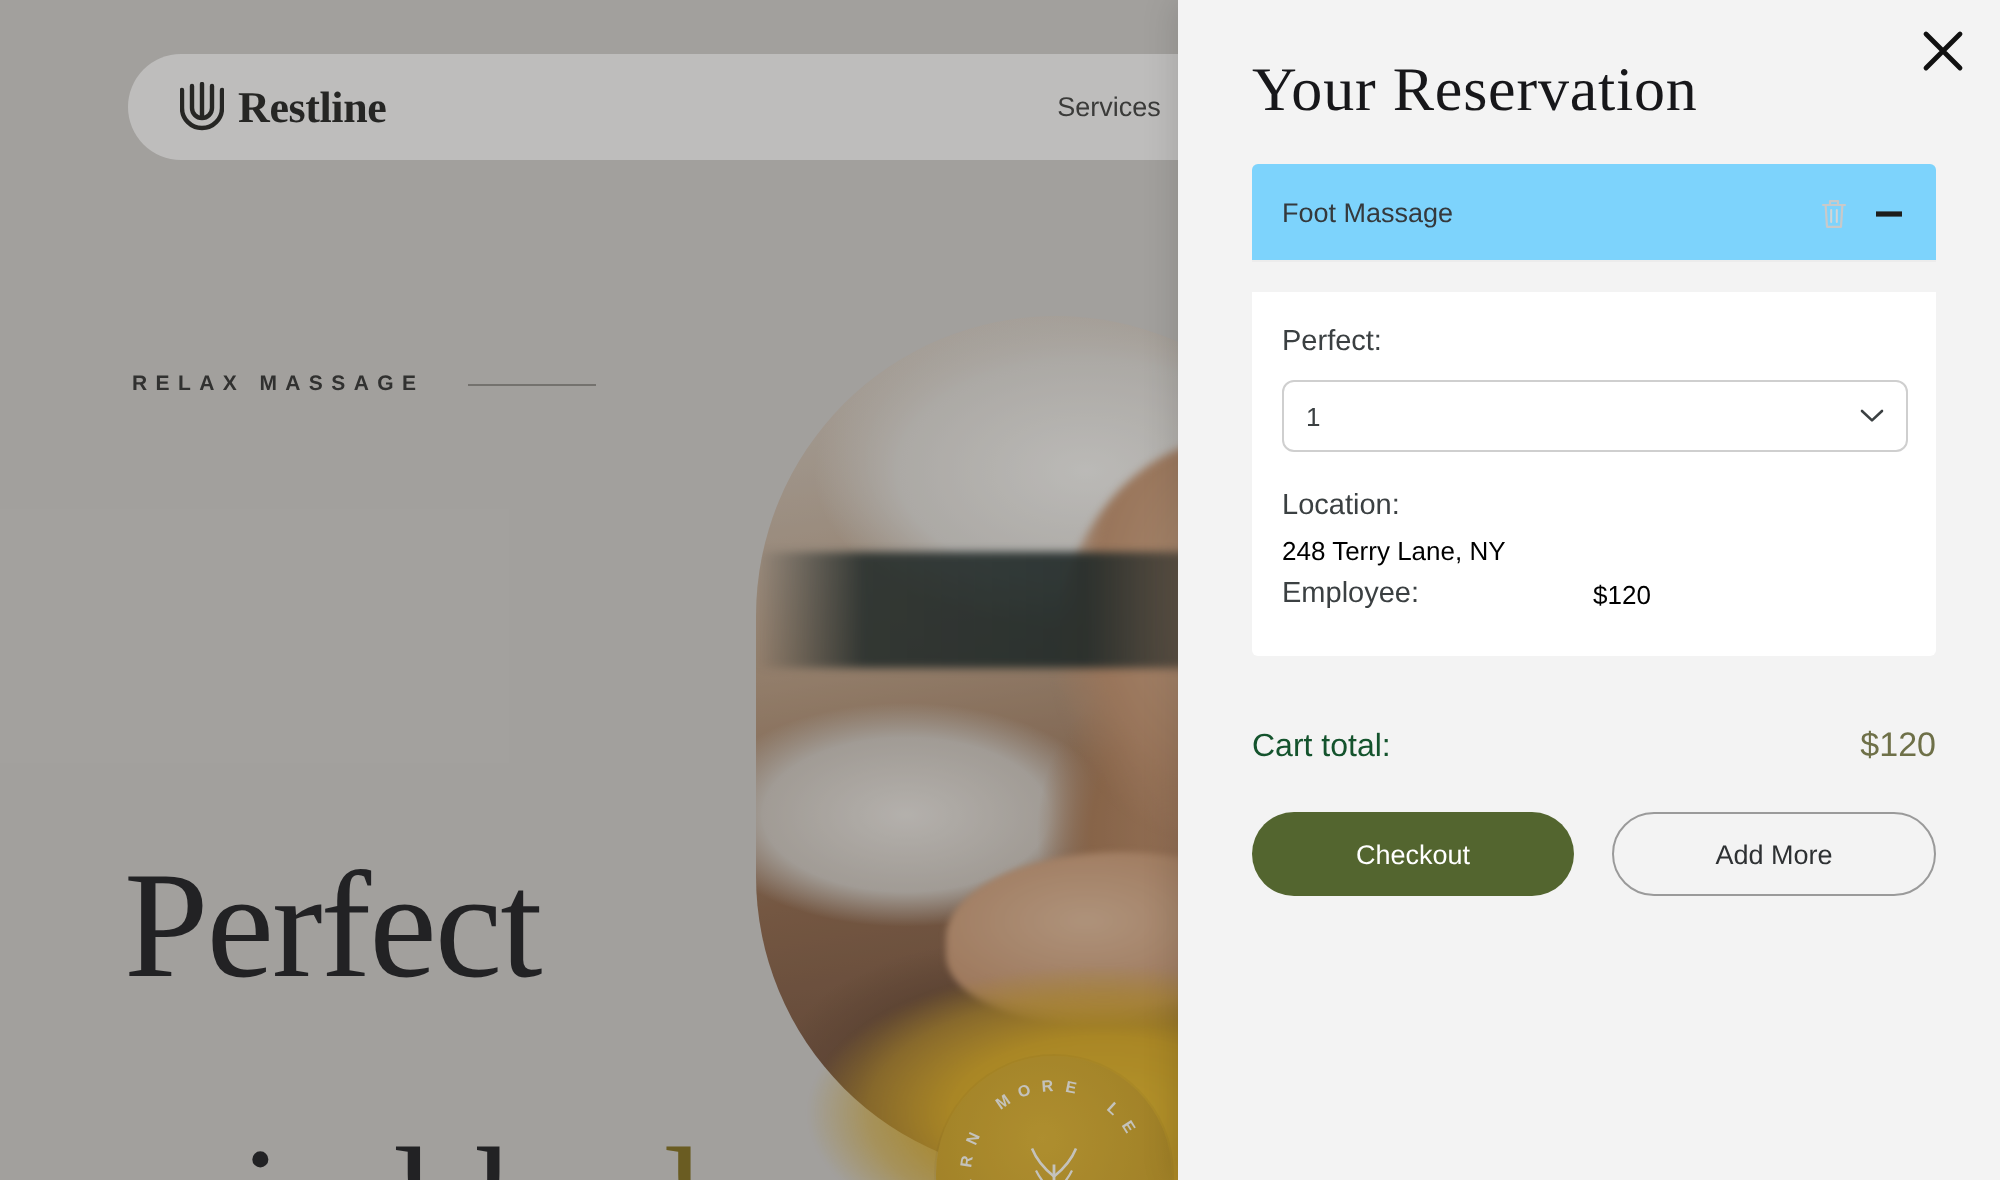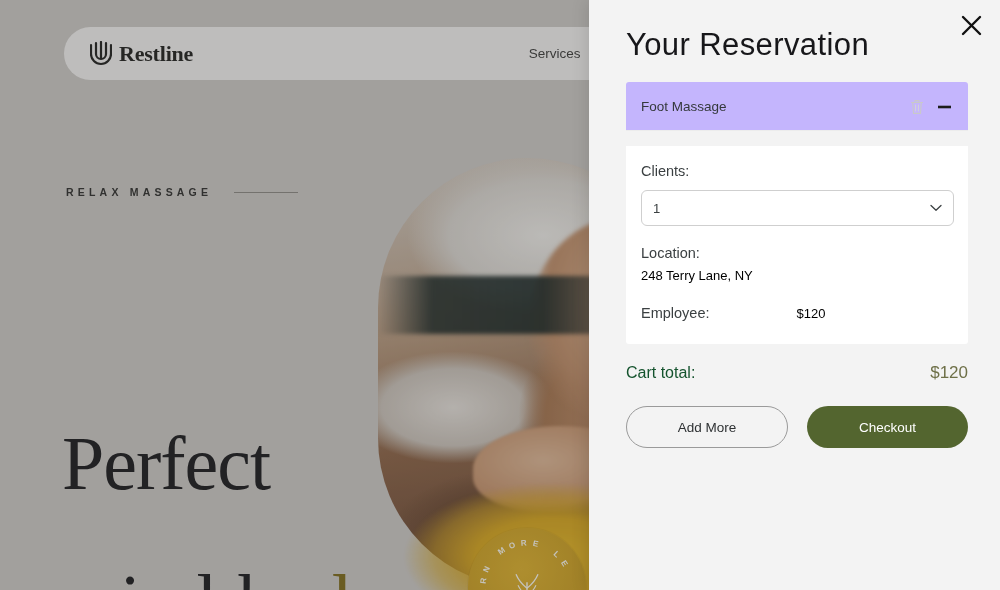--- a/index.html
+++ b/index.html
@@ -140,29 +140,29 @@
     box-shadow: -2px 0 16px rgba(0,0,0,.12);
   }
   #close-btn {
     position: absolute; right: 12px; top: 8px;
     width: 34px; height: 34px;
     display: flex; align-items: center; justify-content: center;
     cursor: pointer;
   }
   #panel-title {
     position: absolute; left: 37px; top: 27px;
-    font-family: Liberation Sans, sans-serif;
+    font-family: Liberation Serif, serif;
     font-size: 31px; font-weight: 400; color: #17171a;
     letter-spacing: .4px;
   }
 
   #card-head {
     position: absolute; left: 37px; top: 82px;
     width: 342px;
-    background: #c4b5fd;
+    background: #7dd3fc;
     border-radius: 3px 3px 0 0;
     padding: 15px 16px 14px 15px;
     display: flex; align-items: flex-start;
     border-bottom: 1px solid #ececec;
   }
   #card-head .texts { flex: 1; }
   .svc-name { font-size: 13.5px; color: #35393c; line-height: 19px; }
   .svc-date { font-size: 13px; color: #4a4e51; line-height: 19px; margin-top: 1px; }
   #card-head .icons { display: flex; align-items: center; gap: 13px; padding-top: 2px; }
 
@@ -183,21 +183,21 @@
     margin-top: 8px;
     width: 313px; height: 36px;
     border: 1px solid #cfcfcf; border-radius: 6px;
     background: #fff;
     display: flex; align-items: center;
     padding: 0 11px;
     font-size: 13px; color: #3b4042;
     cursor: pointer;
   }
   #clients-select .chev { margin-left: auto; }
-  .two-col { display: flex; margin-top: 16px; }
+  .two-col { display: flex; }
   .two-col > div { width: 50%; }
   .gap-block { margin-top: 16px; }
 
   #cart-total-row {
     position: absolute; left: 37px; top: 363px;
     width: 342px;
     display: flex; align-items: baseline;
   }
   #cart-total-label { font-size: 16px; color: #14532d; }
   #cart-total-value { margin-left: auto; font-size: 17px; color: #6e7048; }
@@ -318,21 +318,21 @@
           <path d="M1.5 3.5 H12.5 M5 3.5 V1.6 H9 V3.5 M2.8 3.5 L3.5 14.4 H10.5 L11.2 3.5" stroke="#c9c9c9" stroke-width="1.1" fill="none" stroke-linecap="round" stroke-linejoin="round"></path>
           <path d="M5.6 6 V12 M8.4 6 V12" stroke="#d5d5d5" stroke-width="1" fill="none" stroke-linecap="round"></path>
         </svg>
         <svg width="15" height="4" viewBox="0 0 15 4">
           <path d="M1 2 H14" stroke="#1d1d1b" stroke-width="2.6" stroke-linecap="butt"></path>
         </svg>
       </div>
     </div>
 
     <div id="card-body">
-      <div class="field-label">Clients:</div>
+      <div class="field-label">Perfect:</div>
       <div id="clients-select">
         <span>1</span>
         <svg class="chev" width="12" height="8" viewBox="0 0 12 8">
           <path d="M1 1.5 L6 6.2 L11 1.5" stroke="#3b4042" stroke-width="1.3" fill="none" stroke-linecap="round" stroke-linejoin="round"></path>
         </svg>
       </div>
 
       <div class="gap-block">
         <div class="field-label">Location:</div>
         <div class="field-value">248 Terry Lane, NY</div>
@@ -347,17 +347,17 @@
         </div>
       </div>
     </div>
 
     <div id="cart-total-row">
       <span id="cart-total-label">Cart total:</span>
       <span id="cart-total-value">$120</span>
     </div>
 
     <div id="btn-row">
+      <div id="checkout-btn">Checkout</div>
       <div id="addmore-btn">Add More</div>
-      <div id="checkout-btn">Checkout</div>
     </div>
   </div>
 </div>
 
 </body></html>

